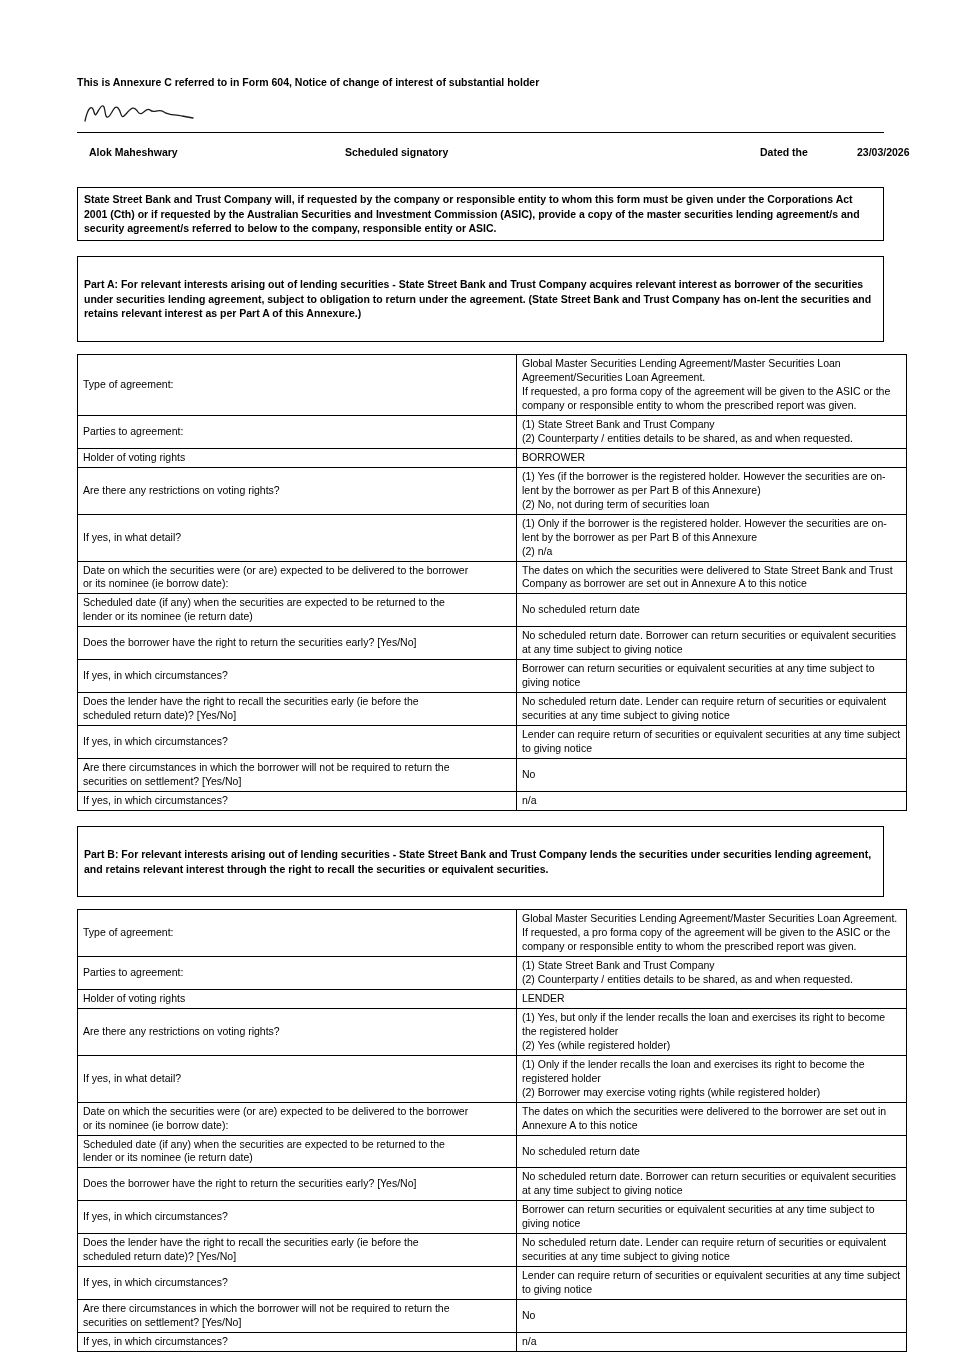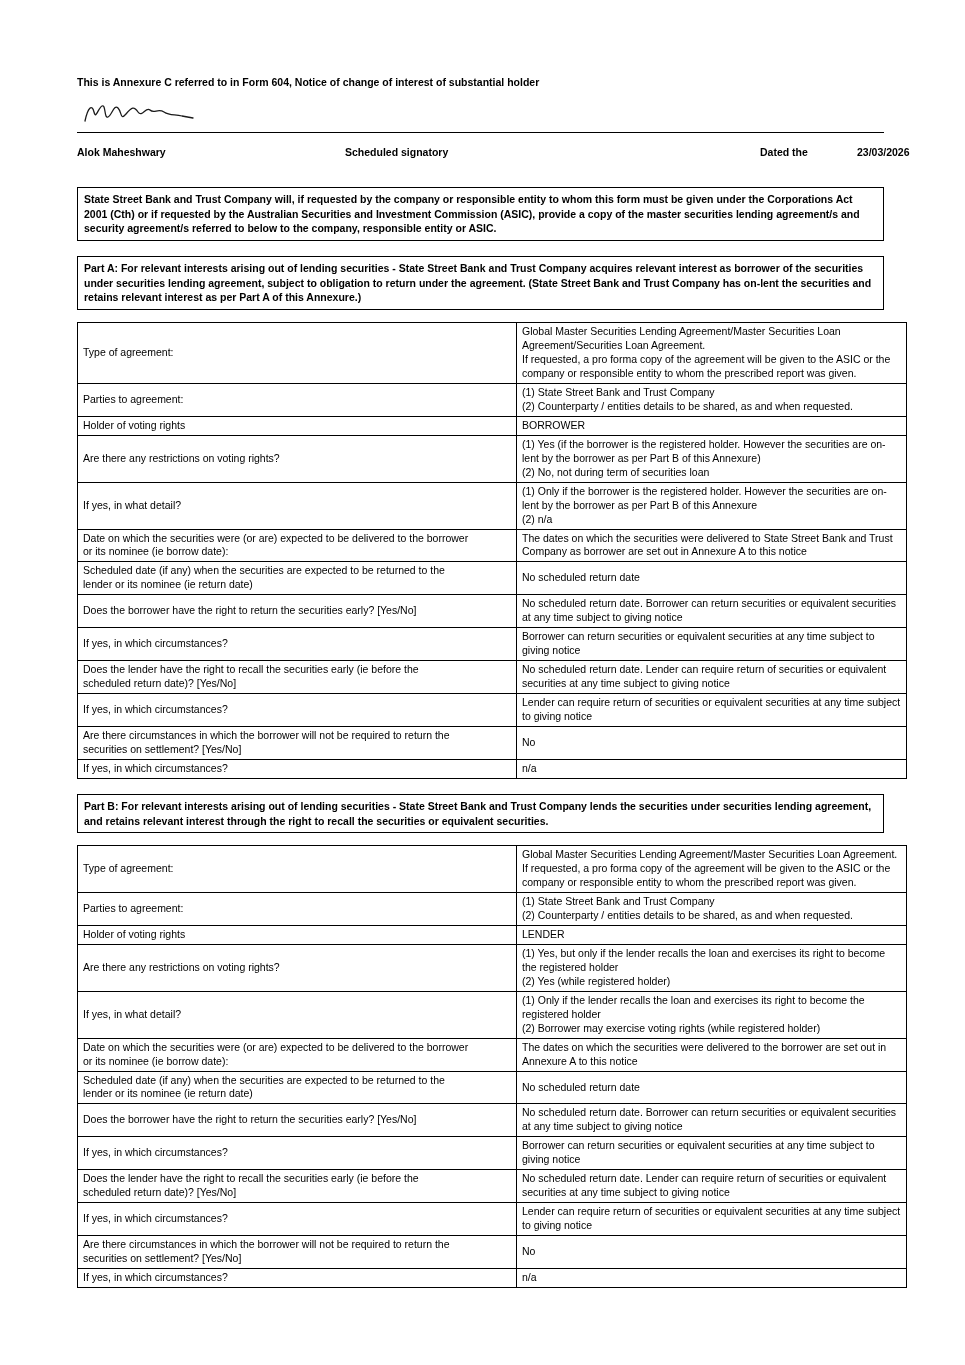--- a/index.html
+++ b/index.html
@@ -34,37 +34,37 @@
   }
   .sig-wrap svg { position: absolute; left: 2px; bottom: 1px; }
 
   .signatory-row {
     position: relative;
     height: 14px;
     margin-top: 13px;
     font-size: 10.5px;
     font-weight: bold;
   }
-  .signatory-row .name  { position: absolute; left: 0; }
+  .signatory-row .name  { position: absolute; left: 12px; }
   .signatory-row .role  { position: absolute; left: 268px; }
   .signatory-row .dated-label { position: absolute; left: 683px; }
   .signatory-row .dated-value { position: absolute; left: 780px; text-align: center; }
 
   .notice-box {
     margin-top: 27px;
     border: 1px solid #000;
     padding: 4px 6px;
     font-size: 10.5px;
     font-weight: bold;
     line-height: 1.4;
   }
   .part-box {
     margin-top: 15px;
     border: 1px solid #000;
-    padding: 4px 6px;
+    padding: 20px 6px;
     font-size: 10.5px;
     font-weight: bold;
     line-height: 1.4;
   }
   .part-box.part-b { }
 
   table.detail {
     margin-top: 12px;
     border-collapse: collapse;
     table-layout: fixed;

